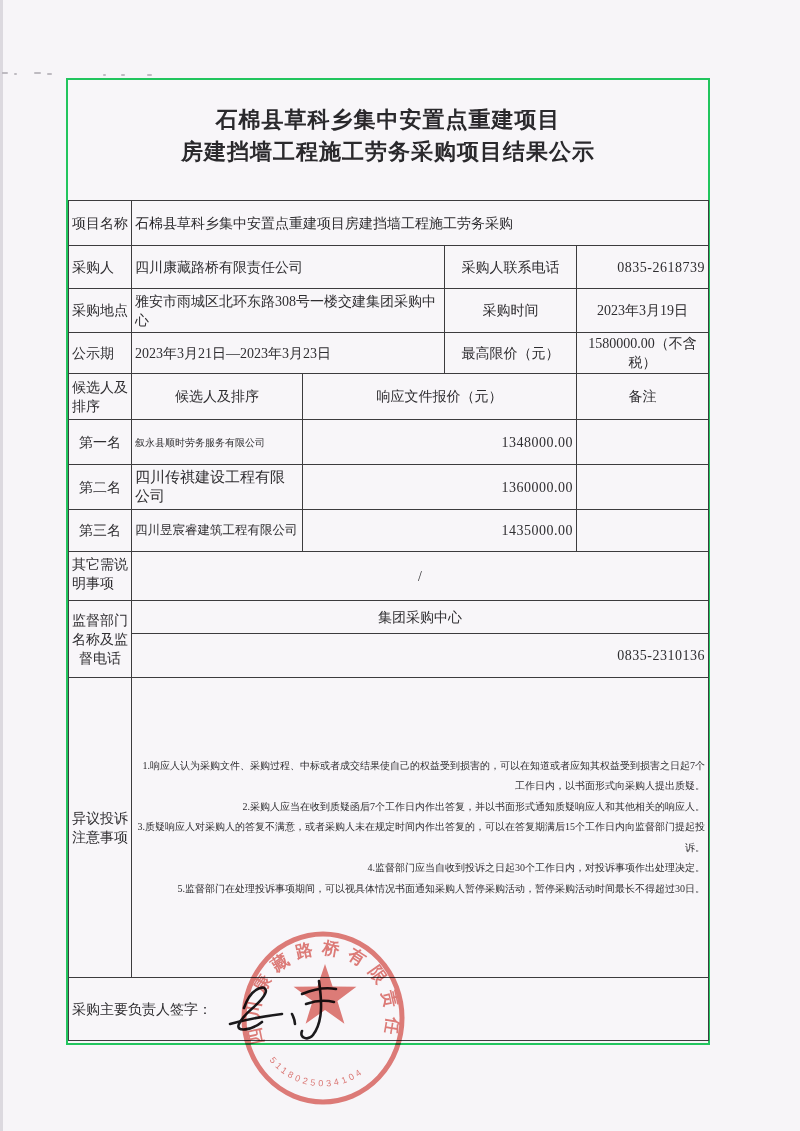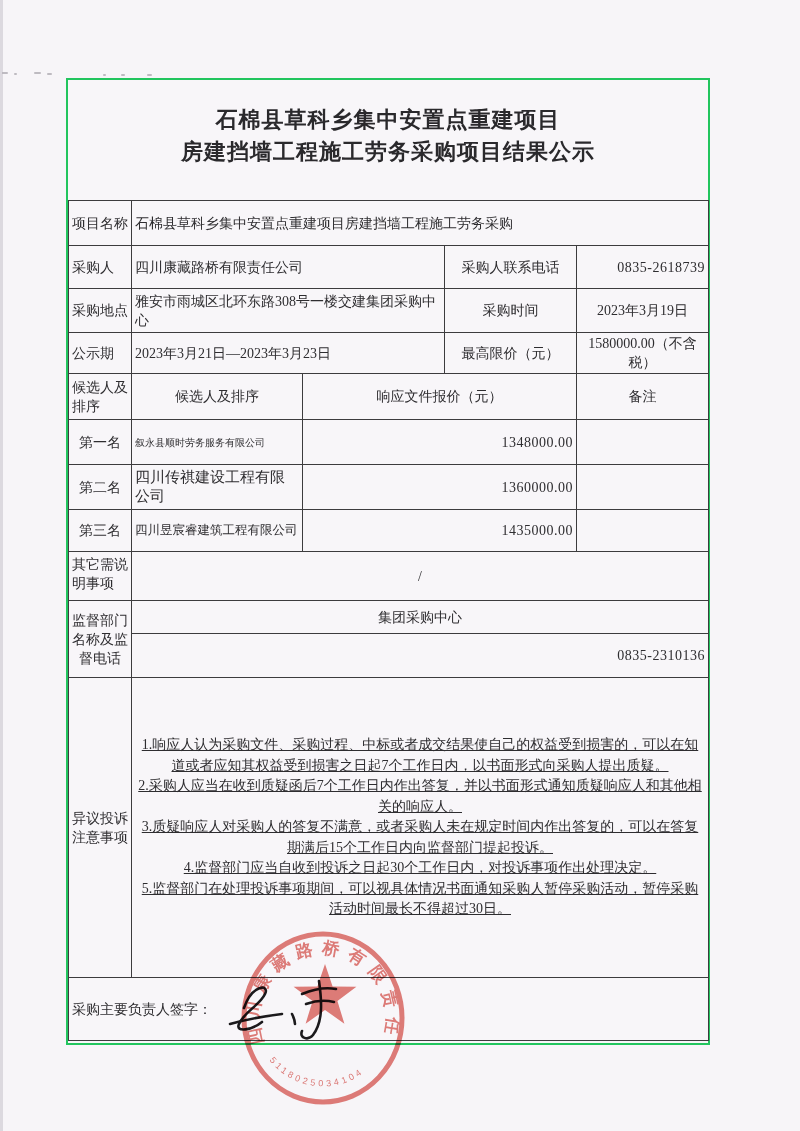--- a/index.html
+++ b/index.html
@@ -31,21 +31,21 @@
   }
   col.c1{width:63px;}col.c2{width:171px;}col.c3{width:142px;}col.c4{width:132px;}col.c5{width:132px;}
 
   .lab{padding-left:5px;}
   .lab-c{text-align:center;}
   .cl{padding-left:7px;}
   .cc{text-align:center;}
   .clip{height:44px;overflow:hidden;}
   .num{letter-spacing:.5px;text-align:right;}
   .objection-cell{vertical-align:middle;padding:8px 10px 8px 9px;}
-  .objection-cell .item{font-size:14px;line-height:20.5px;text-align:center;text-decoration:underline;}
+  .objection-cell .item{font-size:10px;line-height:20.5px;text-align:right;}
   .sign-cell{padding-left:7px;font-size:14.5px;}
 
   .stamp{position:absolute;left:233px;top:925px;mix-blend-mode:multiply;opacity:.88;pointer-events:none;}
   .signature{position:absolute;left:222px;top:972px;mix-blend-mode:multiply;pointer-events:none;}
 </style>
 </head>
 <body>
 
 <div class="scan-edge"></div>
 <div class="artifact" style="left:2px;top:72px;width:6px;"></div>

